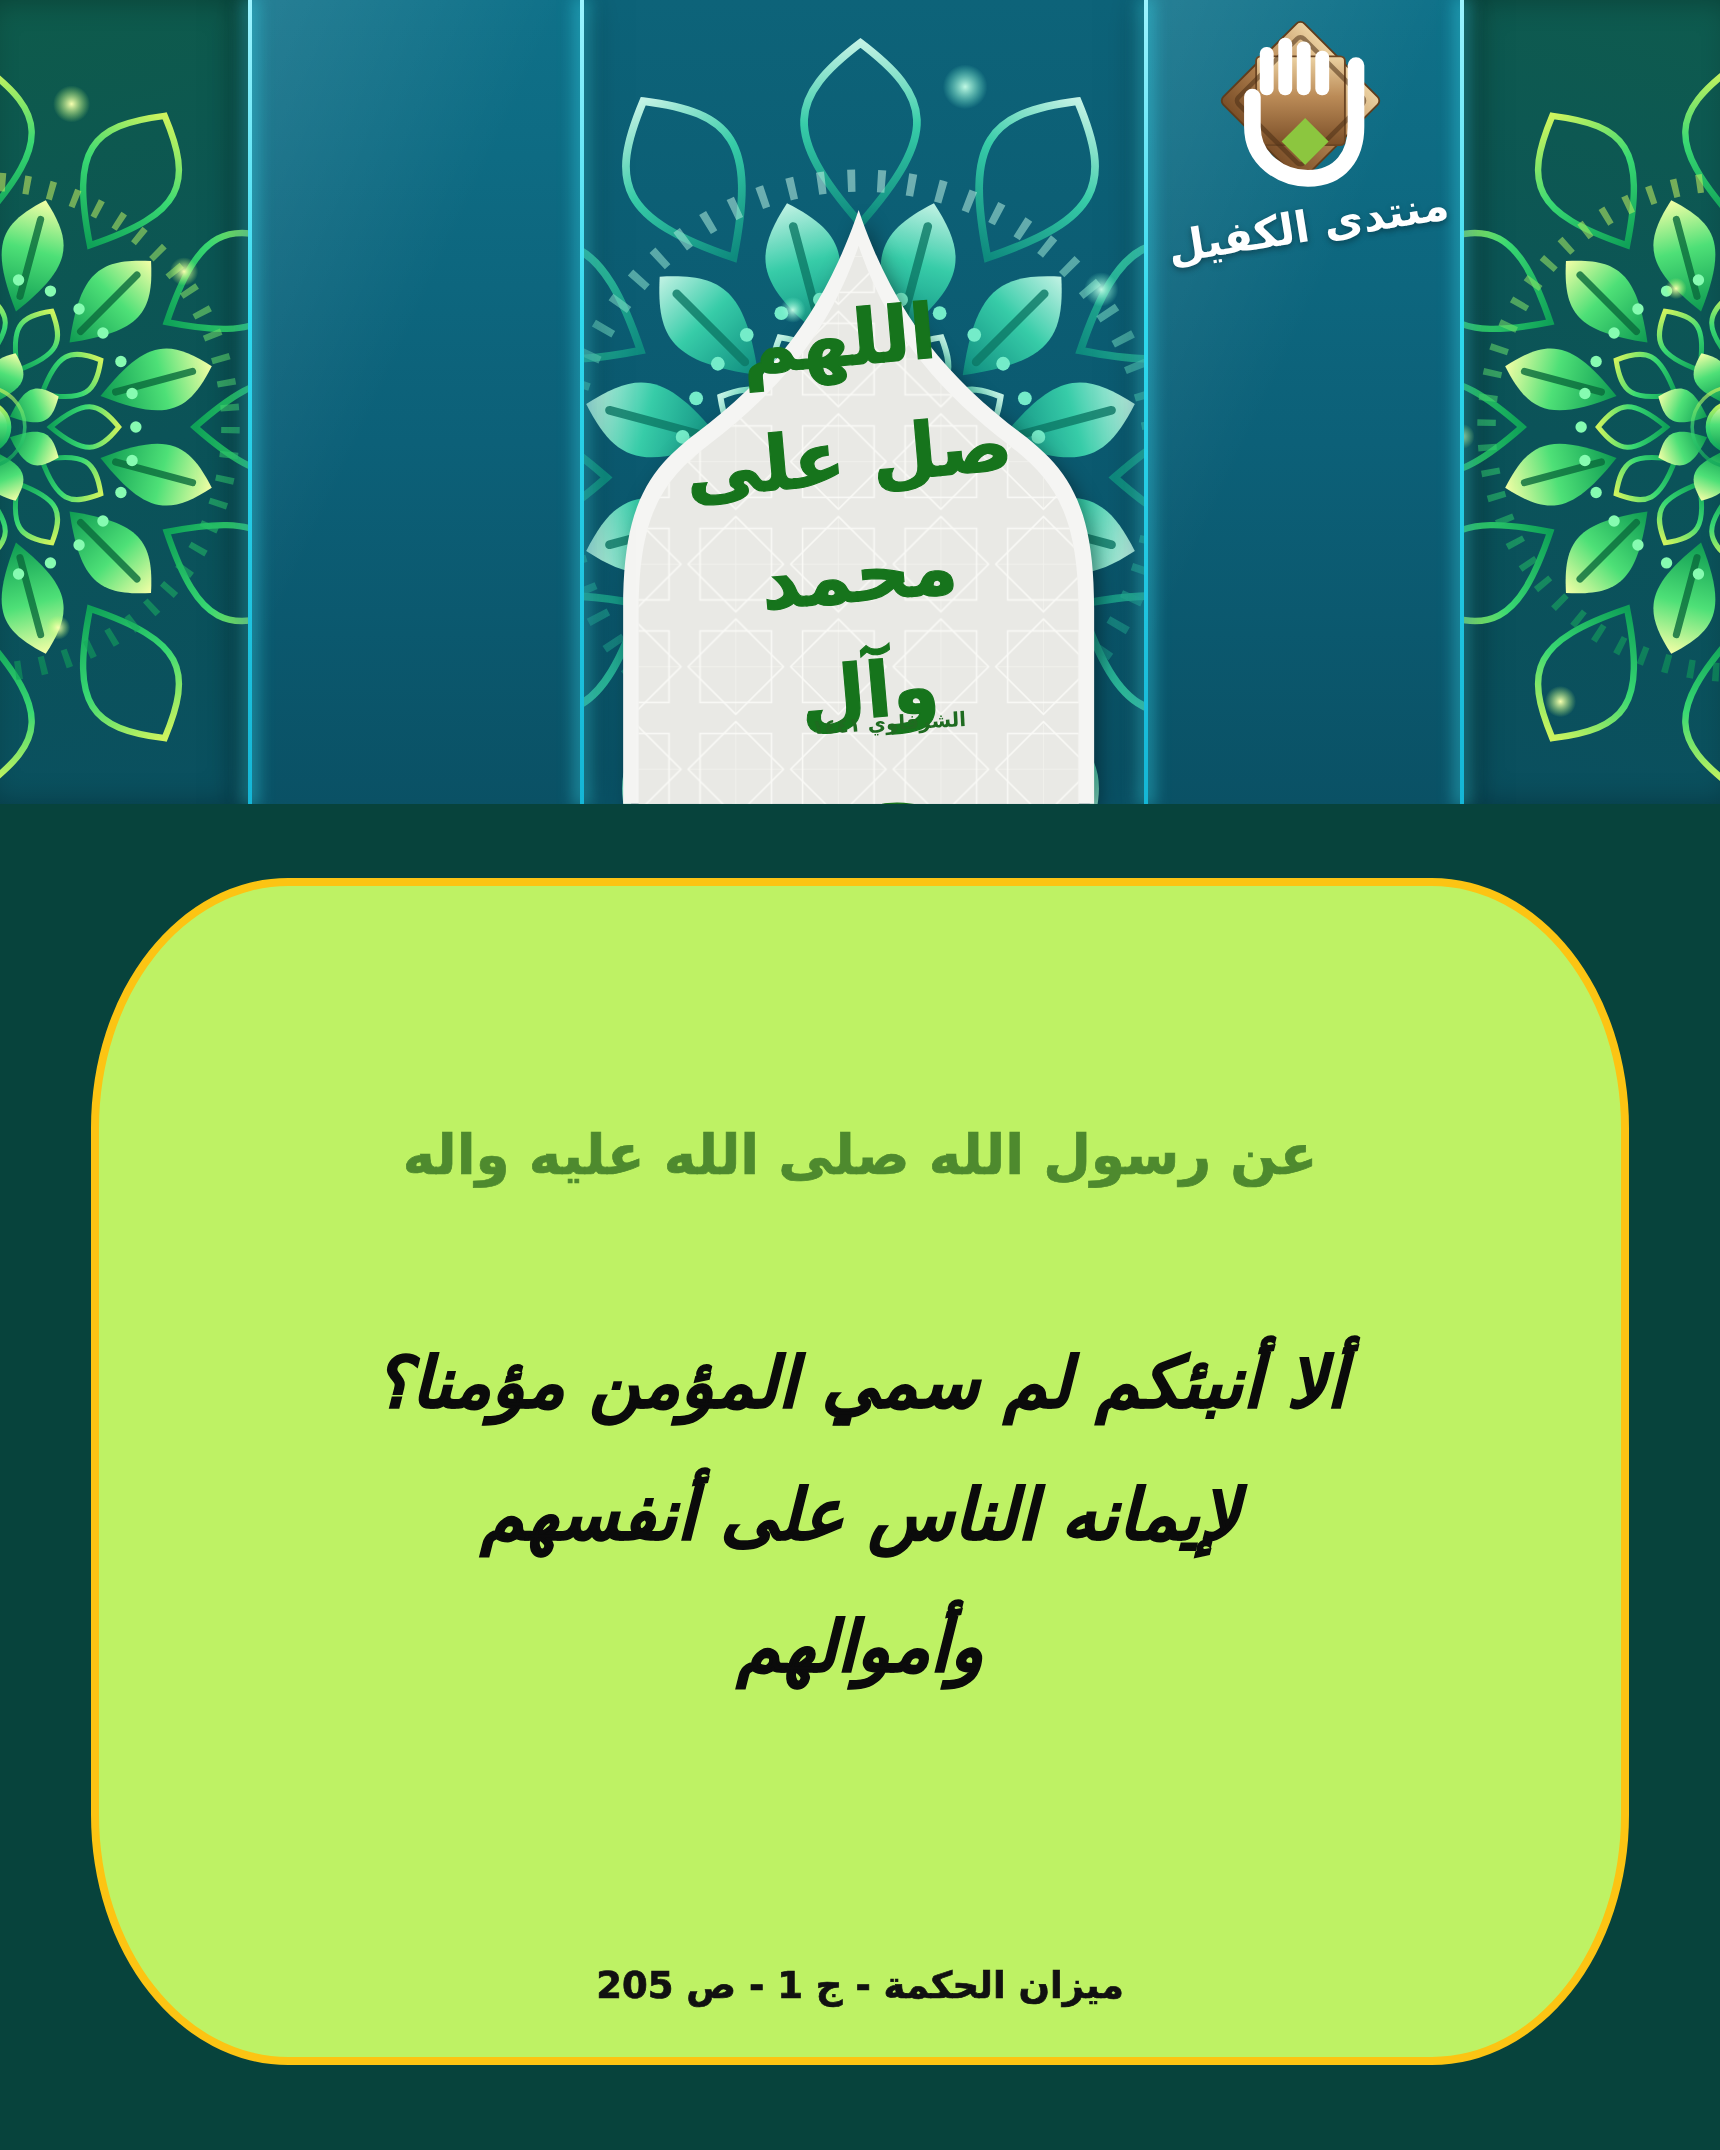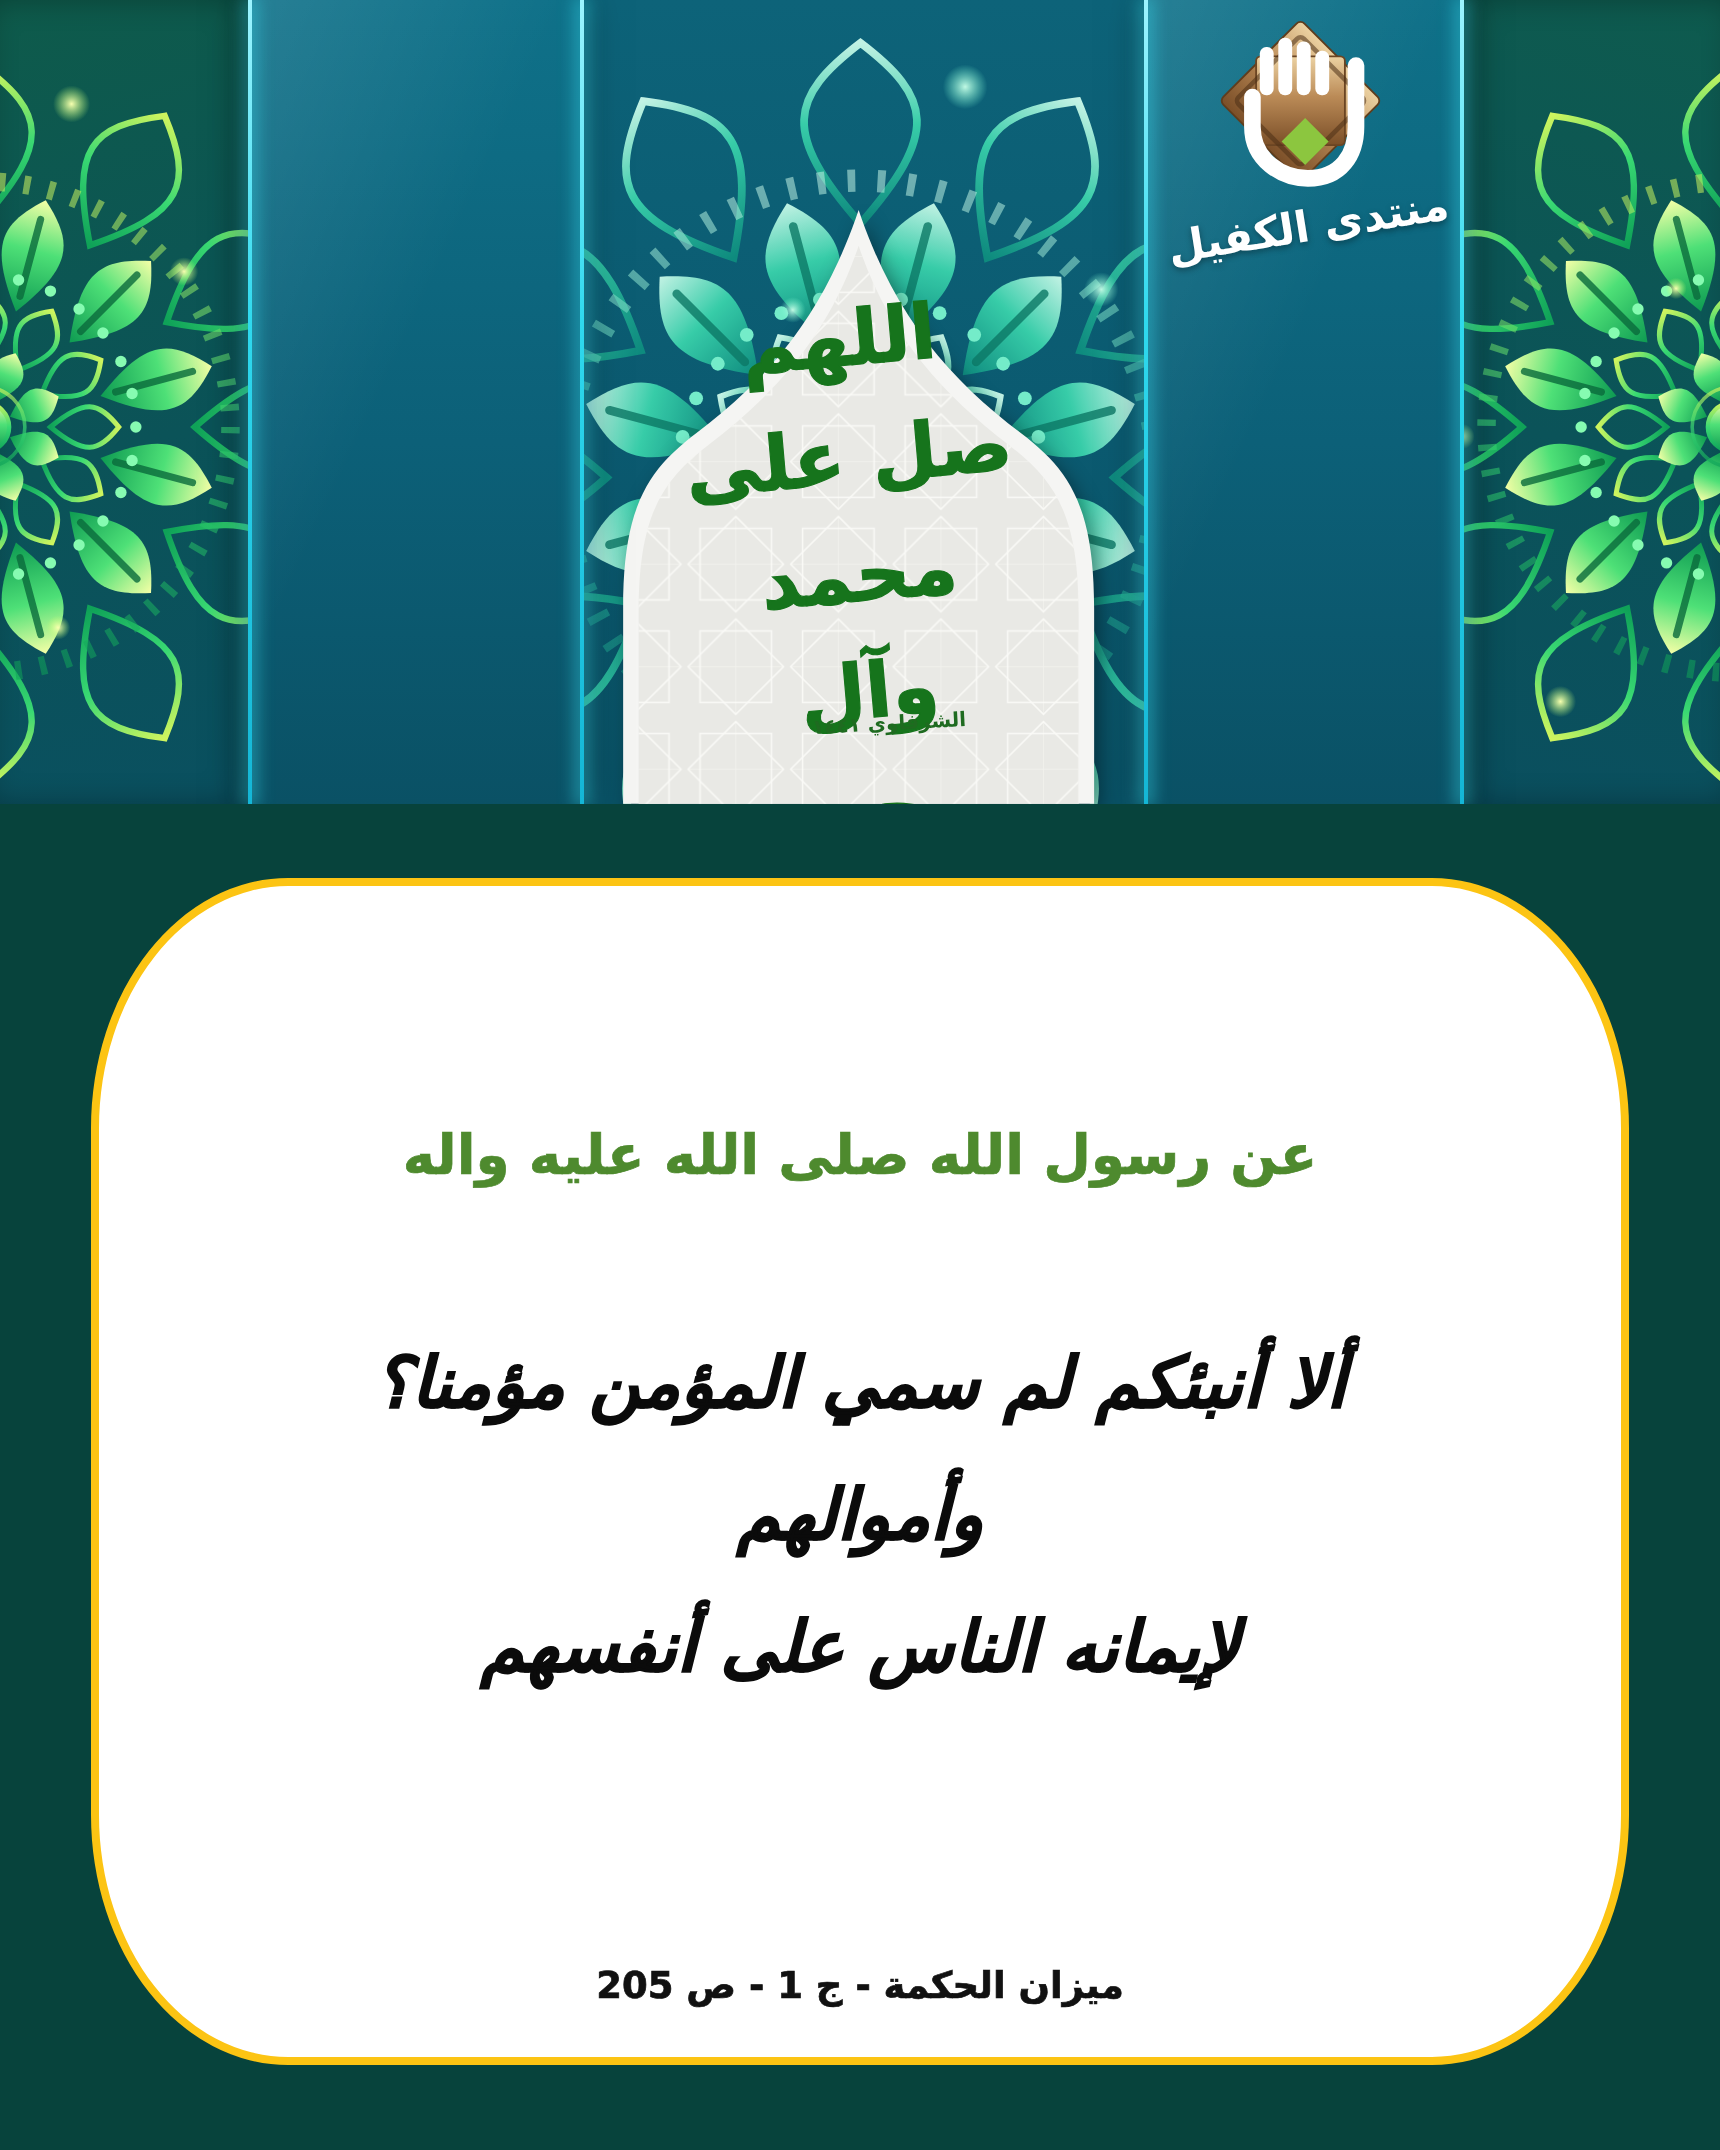--- a/index.html
+++ b/index.html
@@ -49,21 +49,21 @@
 
   
   .logo{position:absolute;left:24px;top:10.7px;width:274px;height:298px;z-index:4;}
   .logo-emblem{position:absolute;left:38px;top:0;width:185px;height:185px;}
   .logo-title{position:absolute;left:-4.8px;top:190px;width:286px;direction:rtl;text-align:center;
       color:#ffffff;font-size:43px;font-weight:bold;transform:rotate(-9deg);
       text-shadow:0 2.4px 6px rgba(0,0,0,.35);}
 
   
   .quote-card{position:absolute;left:91px;top:878px;width:1538px;height:1187px;
-      box-sizing:border-box;background:#ffffff;border:8.3px solid #fcc413;
+      box-sizing:border-box;background:#bef264;border:8.3px solid #fcc413;
       border-radius:197px / 250px;z-index:5;}
 
   .attribution{position:absolute;top:237px;left:0;right:0;text-align:center;direction:rtl;
       font-size:55px;font-weight:bold;color:#4e8a2e;-webkit-text-stroke:0.7px #4e8a2e;}
 
   .hadith{position:absolute;top:431px;left:36px;right:36px;text-align:center;direction:rtl;
       font-size:70px;font-weight:bold;color:#0b0b0b;line-height:132px;font-style:italic;
       -webkit-text-stroke:1.3px #0b0b0b;}
 
   .citation{position:absolute;top:1078px;left:0;right:0;text-align:center;direction:rtl;
@@ -714,20 +714,20 @@
         <div class="logo-title" lang="ar">منتدى الكفيل</div>
       </div>
     </div>
   </div>
 
   <div class="quote-card">
     <div class="attribution" lang="ar">عن رسول الله صلى الله عليه واله</div>
 
     <div class="hadith" lang="ar">
       <div>ألا أنبئكم لم سمي المؤمن مؤمنا؟</div>
+      <div>لإيمانه الناس على أنفسهم</div>
       <div>وأموالهم</div>
-      <div>لإيمانه الناس على أنفسهم</div>
     </div>
 
     <div class="citation" lang="ar">ميزان الحكمة - ج 1 - ص 205</div>
   </div>
 </div>
 
 
 </body></html>

